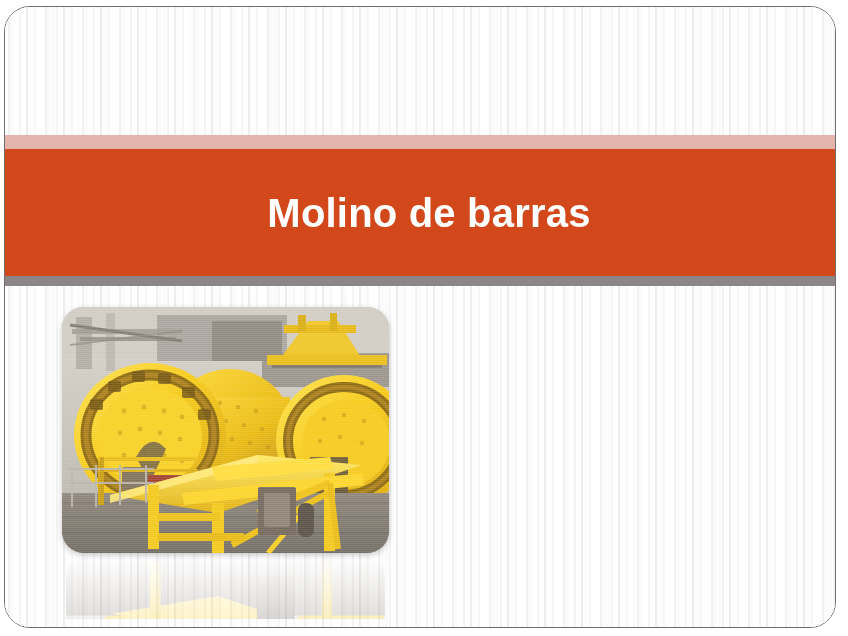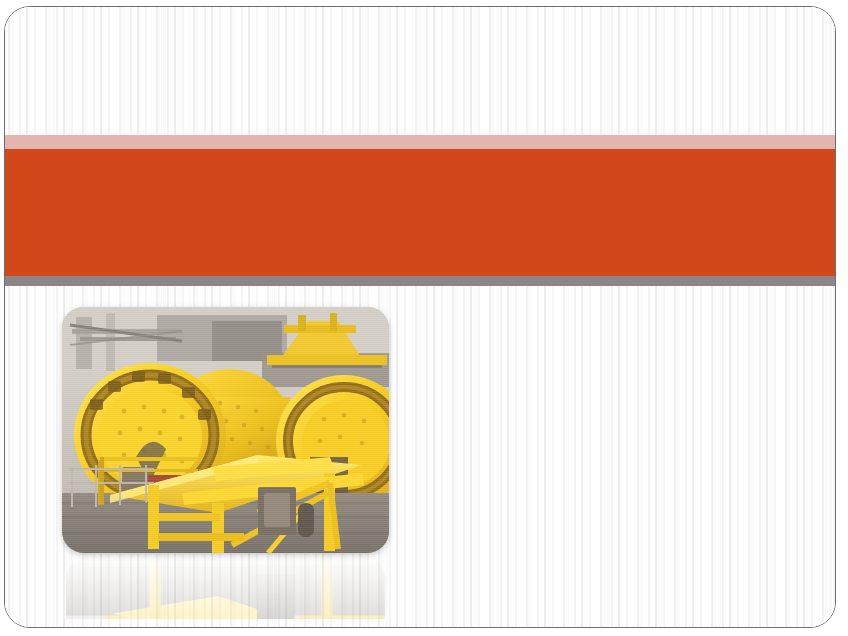--- a/index.html
+++ b/index.html
@@ -177,20 +177,21 @@
 
   <div class="slide-frame">
 
     <div class="stripes"></div>
 
     <div class="title-banner">
       <div class="banner-pink"></div>
       <div class="banner-orange"></div>
       <div class="banner-gray"></div>
       <div class="banner-text">
+        <div class="title-line-2">Molino de barras</div>
       </div>
     </div>
 
     <div class="photo-block">
 
       <div class="photo">
         <svg class="photo-svg" viewBox="0 0 327 246" preserveAspectRatio="none">
           <defs>
             <linearGradient id="skyg" x1="0" y1="0" x2="0" y2="1">
               <stop offset="0%" stop-color="#d8d4cc"></stop>

